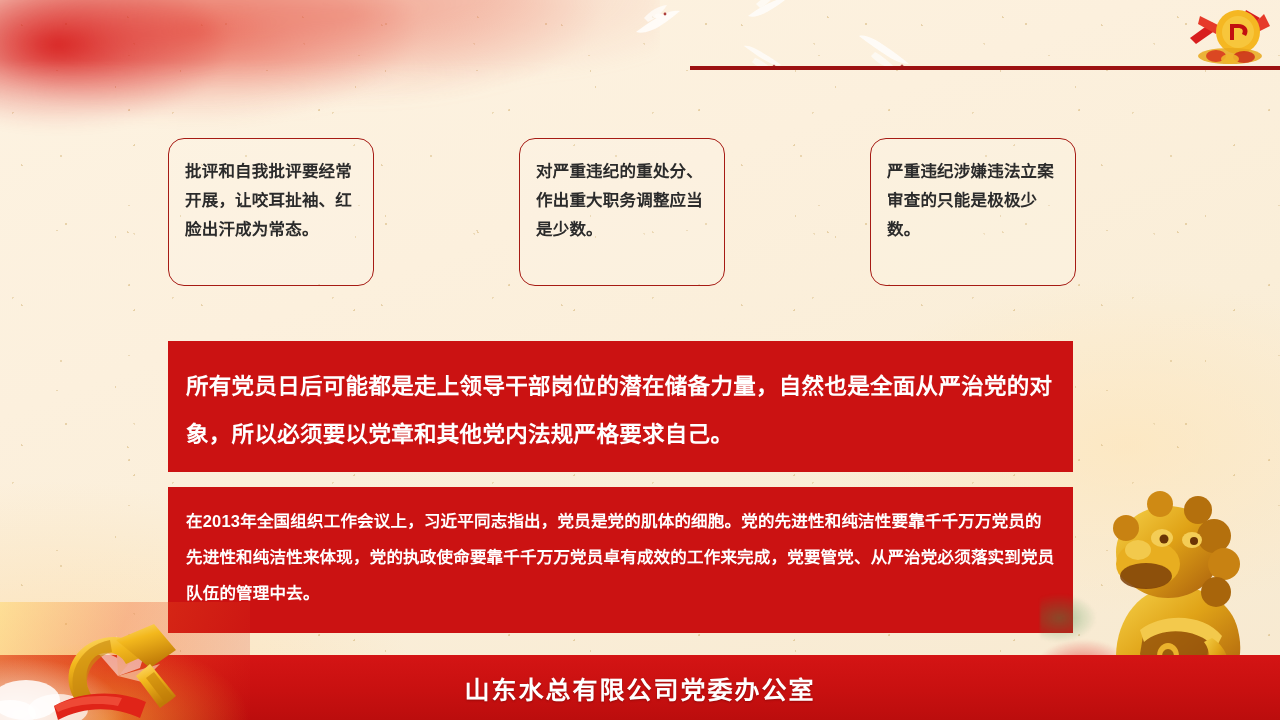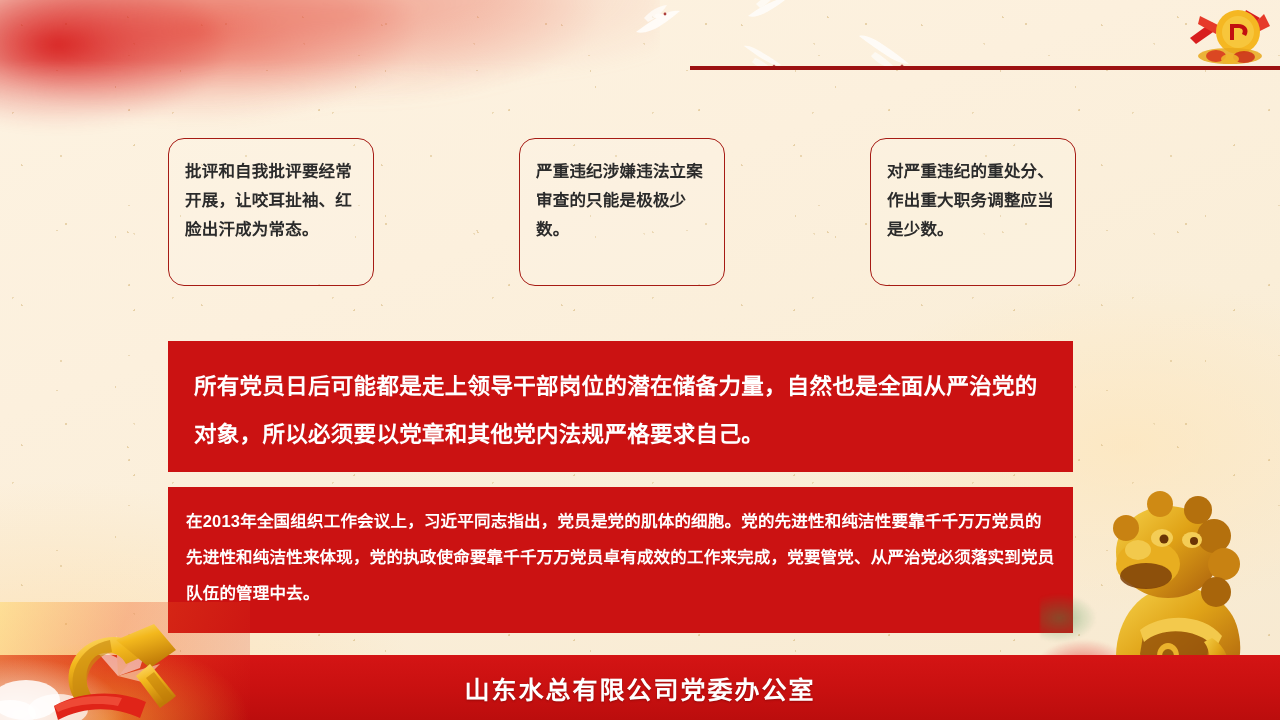--- a/index.html
+++ b/index.html
@@ -80,21 +80,20 @@
     letter-spacing:.2px;
   }
 
   
   .redblock{position:absolute;background:#cb1212;}
   #red-main{left:168px;top:341px;width:905px;height:131px;}
   #red-main .rb-text{
     padding:22px 18px 0 18px;
     color:#fff;font-size:22.5px;font-weight:bold;line-height:48px;
     letter-spacing:.3px;
-    margin-left:8px;
   }
   #red-quote{left:168px;top:487px;width:905px;height:146px;}
   #red-quote .rb-text{
     padding:16px 18px 0 18px;
     color:#fff;font-size:16.5px;font-weight:bold;line-height:36px;
     letter-spacing:.2px;
   }
 
   
   .footer{
@@ -190,24 +189,24 @@
       <ellipse cx="58" cy="53" rx="11" ry="6" fill="#c92418" opacity="0.8"></ellipse>
       <ellipse cx="44" cy="55" rx="9" ry="5" fill="#f0b52a" opacity="0.9"></ellipse>
     </g>
   </svg>
 
   <div class="boxes">
     <div class="kbox">
       <div class="kbox-text">批评和自我批评要经常开展，让咬耳扯袖、红脸出汗成为常态。</div>
     </div>
     <div class="kbox">
-      <div class="kbox-text">严重违纪涉嫌违法立案审查的只能是极极少数。</div>
+      <div class="kbox-text">对严重违纪的重处分、作出重大职务调整应当是少数。</div>
     </div>
     <div class="kbox">
-      <div class="kbox-text">对严重违纪的重处分、作出重大职务调整应当是少数。</div>
+      <div class="kbox-text">严重违纪涉嫌违法立案审查的只能是极极少数。</div>
     </div>
   </div>
 
   <div class="redblock" id="red-main">
     <div class="rb-text">所有党员日后可能都是走上领导干部岗位的潜在储备力量，自然也是全面从严治党的对象，所以必须要以党章和其他党内法规严格要求自己。</div>
   </div>
 
   <div class="redblock" id="red-quote">
     <div class="rb-text">在2013年全国组织工作会议上，习近平同志指出，党员是党的肌体的细胞。党的先进性和纯洁性要靠千千万万党员的先进性和纯洁性来体现，党的执政使命要靠千千万万党员卓有成效的工作来完成，党要管党、从严治党必须落实到党员队伍的管理中去。</div>
   </div>

